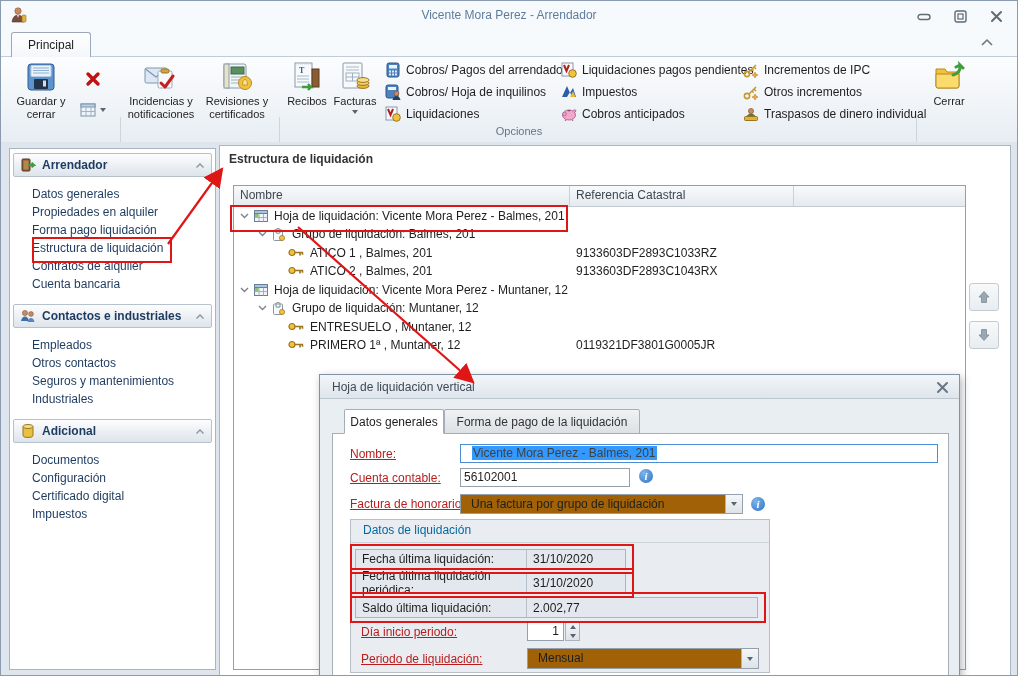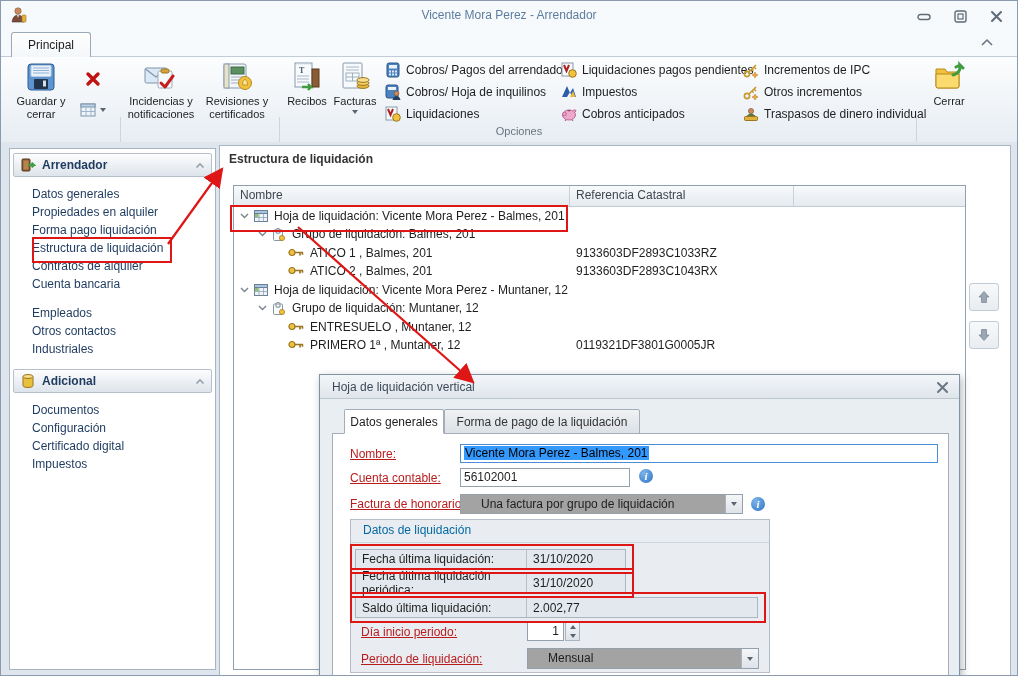--- a/index.html
+++ b/index.html
@@ -56,22 +56,22 @@
   .dtitlebar{left:0;top:0;width:100%;height:24px;background:linear-gradient(#f3f6f9,#dee5eb);
        border-bottom:1px solid #bcc6cf;display:flex;align-items:center;padding:0 12px;box-sizing:border-box;color:#3c4a57;}
   .dtab{position:absolute;height:25px;line-height:24px;text-align:center;border:1px solid #a5aeb8;box-sizing:border-box;}
   .dtab.active{background:#fff;border-bottom:1px solid #fff;border-radius:2px 2px 0 0;z-index:2;}
   .dtab.inactive{background:linear-gradient(#f0f2f4,#dce1e6);border-radius:2px 2px 0 0;color:#333;}
   .dpage{left:12px;top:58px;width:617px;height:262px;background:#fff;border:1px solid #a5aeb8;box-sizing:border-box;}
   .dlabel{position:absolute;color:#b91c1c;white-space:nowrap;text-decoration:underline;}
   .dinput{position:absolute;background:#fff;border:1px solid #94a0ac;box-sizing:border-box;
        padding:1px 3px;height:19px;line-height:15px;}
   .dinput.focus{border-color:#4c8ed6;}
-  .seltext{background:#3399ff;color:#000000;padding:0 1px;}
-  .combo{position:absolute;background:#a3a3a3;border:1px solid #94a0ac;box-sizing:border-box;height:20px;line-height:18px;padding-left:20px;}
+  .seltext{background:#3399ff;color:#404040;padding:0 1px;margin-left:8px;}
+  .combo{position:absolute;background:#a16207;border:1px solid #94a0ac;box-sizing:border-box;height:20px;line-height:18px;padding-left:10px;}
   .combobtn{position:absolute;right:0;top:0;bottom:0;width:16px;border-left:1px solid #aab4be;
        background:linear-gradient(#f5f7f9,#dde3e9);display:flex;align-items:center;justify-content:center;}
   .groupbox{position:absolute;background:#e9edf2;border:1px solid #b6bfc9;box-sizing:border-box;}
   .groupbox-h{height:22px;line-height:21px;padding-left:12px;border-bottom:1px solid #cdd5dc;color:#0369a1;}
   .drow{position:absolute;background:#e3e8ee;border:1px solid #aab5c0;box-sizing:border-box;display:flex;align-items:center;}
   .drow .dsep{width:1px;align-self:stretch;background:#b6c0ca;}
   .infoicon{position:absolute;width:14px;height:14px;border-radius:50%;
        background:radial-gradient(circle at 35% 30%,#7db4ea,#2e73c4);color:#fff;text-align:center;
        font:italic bold 11px/14px "Liberation Serif",serif;}
   .spin{position:absolute;height:20px;box-sizing:border-box;}
@@ -314,23 +314,37 @@
         </svg>
     </div>
     <div class="sitems">
       <div class="sitem">Datos generales</div>
       <div class="sitem">Propiedades en alquiler</div>
       <div class="sitem">Forma pago liquidación</div>
       <div class="sitem">Estructura de liquidación</div>
       <div class="sitem">Contratos de alquiler</div>
       <div class="sitem">Cuenta bancaria</div>
     </div>
+    <div class="grouphdr">
+      <svg width="16" height="16" viewBox="0 0 16 16">
+        <circle cx="5" cy="5" r="2.6" fill="#c98a5e" stroke="#7a4a2c" stroke-width="0.5"></circle>
+        <path d="M1 13 q1-4.5 4-4.5 q3 0 4 4.5 z" fill="#3c6ea5"></path>
+        <circle cx="11" cy="6" r="2.4" fill="#c98a5e" stroke="#7a4a2c" stroke-width="0.5"></circle>
+        <path d="M7.5 14 q1-4 3.5-4 q2.5 0 3.5 4 z" fill="#5a87b8"></path>
+      </svg>
+      <span>Contactos e industriales</span>
+      <span class="spacer"></span>
+      <svg width="10" height="7" viewBox="0 0 10 7">
+          <path d="M1.5 5.5 L5 2 L8.5 5.5" fill="none" stroke="#8a95a0" stroke-width="1.4"></path>
+        </svg>
+    </div>
     <div class="sitems">
       <div class="sitem">Empleados</div>
       <div class="sitem">Otros contactos</div>
+      <div class="sitem">Seguros y mantenimientos</div>
       <div class="sitem">Industriales</div>
     </div>
     <div class="grouphdr">
       <svg width="16" height="16" viewBox="0 0 16 16">
         <path d="M3 3.5 v9 q0 2 5 2 q5 0 5-2 v-9" fill="#e8c23c" stroke="#9a7420"></path>
         <ellipse cx="8" cy="3.5" rx="5" ry="2" fill="#f7dd8c" stroke="#9a7420"></ellipse>
       </svg>
       <span>Adicional</span>
       <span class="spacer"></span>
       <svg width="10" height="7" viewBox="0 0 10 7">

